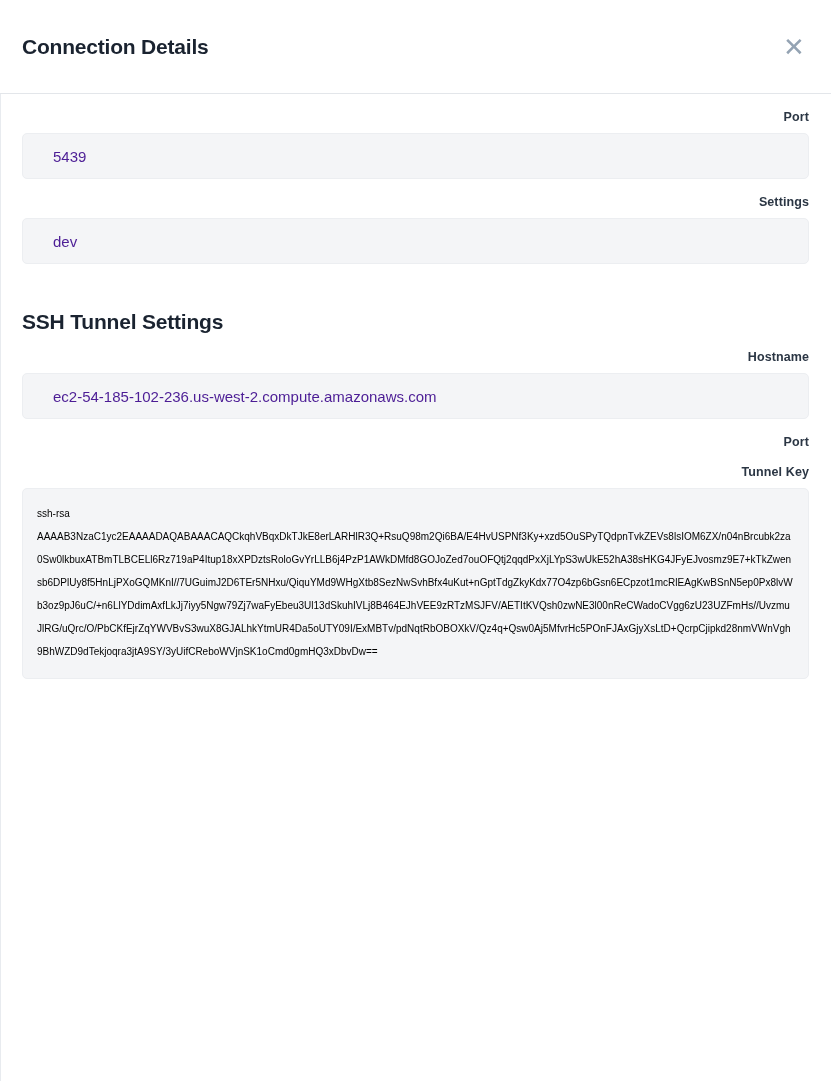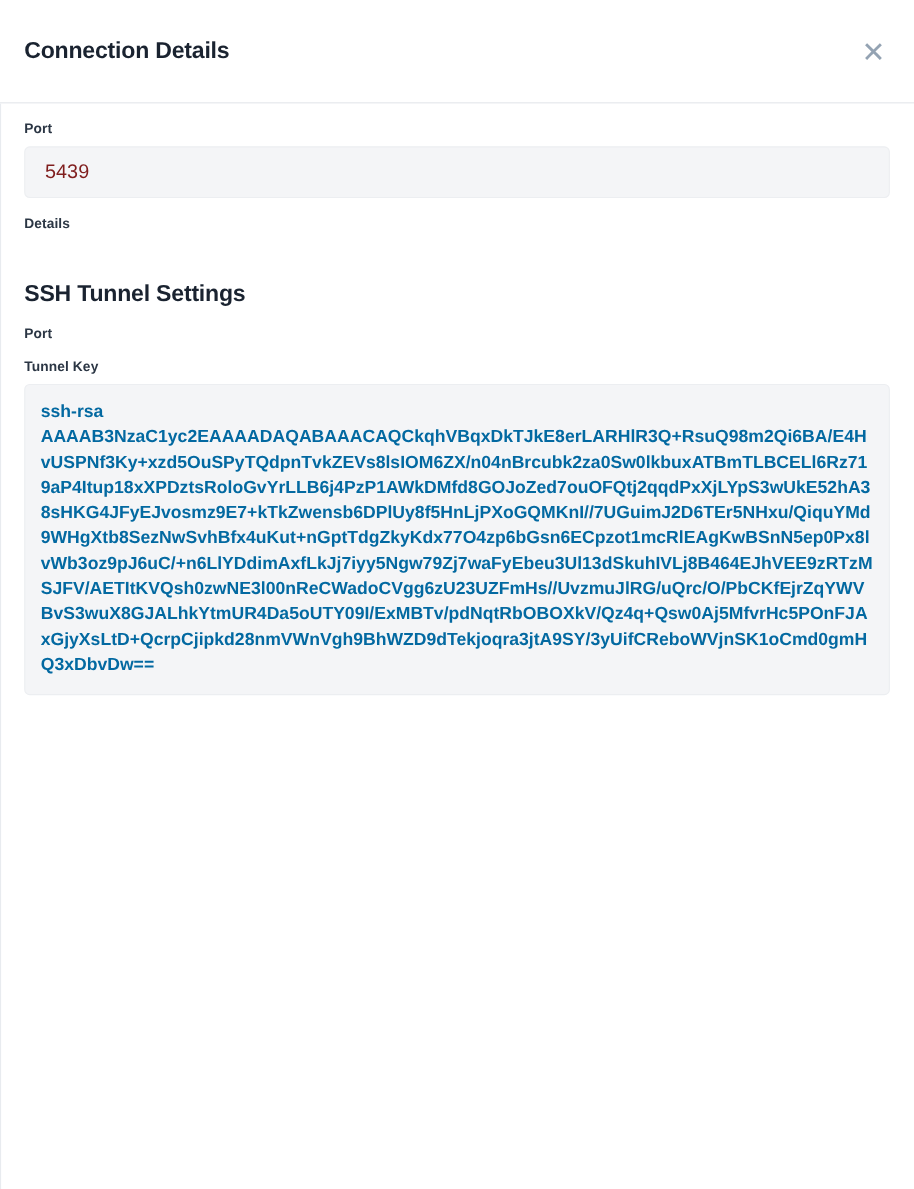--- a/index.html
+++ b/index.html
@@ -68,48 +68,48 @@
   .field {
     margin-top: 16px;
   }
   .field:first-child { margin-top: 14px; }
   .field-label {
     font-size: 12.5px;
     font-weight: bold;
     color: #2b3644;
     margin-bottom: 9px;
     letter-spacing: 0.1px;
+    text-align: right;
   }
   .field-value {
     background: #f4f5f7;
     border: 1px solid #eceef1;
     border-radius: 5px;
-    padding: 12px 18px;
-    font-size: 18px;
-    color: #7f1d1d;
+    padding: 12px 30px;
+    font-size: 15px;
+    color: #4c1d95;
     min-height: 46px;
     display: flex;
     align-items: center;
   }
   .section-title {
     font-size: 21px;
     font-weight: bold;
     color: #1a2330;
     margin-top: 46px;
     margin-bottom: 10px;
     letter-spacing: -0.2px;
   }
   .field-value.key {
     display: block;
-    font-size: 16px;
+    font-size: 10px;
     line-height: 23px;
     word-break: break-all;
     padding: 13px 14px 15px 14px;
-    color: #0369a1;
-    font-weight: bold;
+    color: #000000;
   }
   .key-line1 { display: block; }
   .key-blob { display: block; }
 </style>
 </head>
 <body>
 
 <div class="modal">
 
   <div class="modal-header">
@@ -119,26 +119,29 @@
 
   <div class="modal-body">
     <div class="left-rail"></div>
 
     <div class="field">
       <div class="field-label">Port</div>
       <div class="field-value">5439</div>
     </div>
 
     <div class="field">
-      <div class="field-label">Details</div>
+      <div class="field-label">Settings</div>
+      <div class="field-value">dev</div>
     </div>
 
     <div class="section-title">SSH Tunnel Settings</div>
 
     <div class="field">
+      <div class="field-label">Hostname</div>
+      <div class="field-value">ec2-54-185-102-236.us-west-2.compute.amazonaws.com</div>
     </div>
 
 
     <div class="field">
       <div class="field-label">Port</div>
     </div>
 
     <div class="field">
       <div class="field-label">Tunnel Key</div>
       <div class="field-value key">

